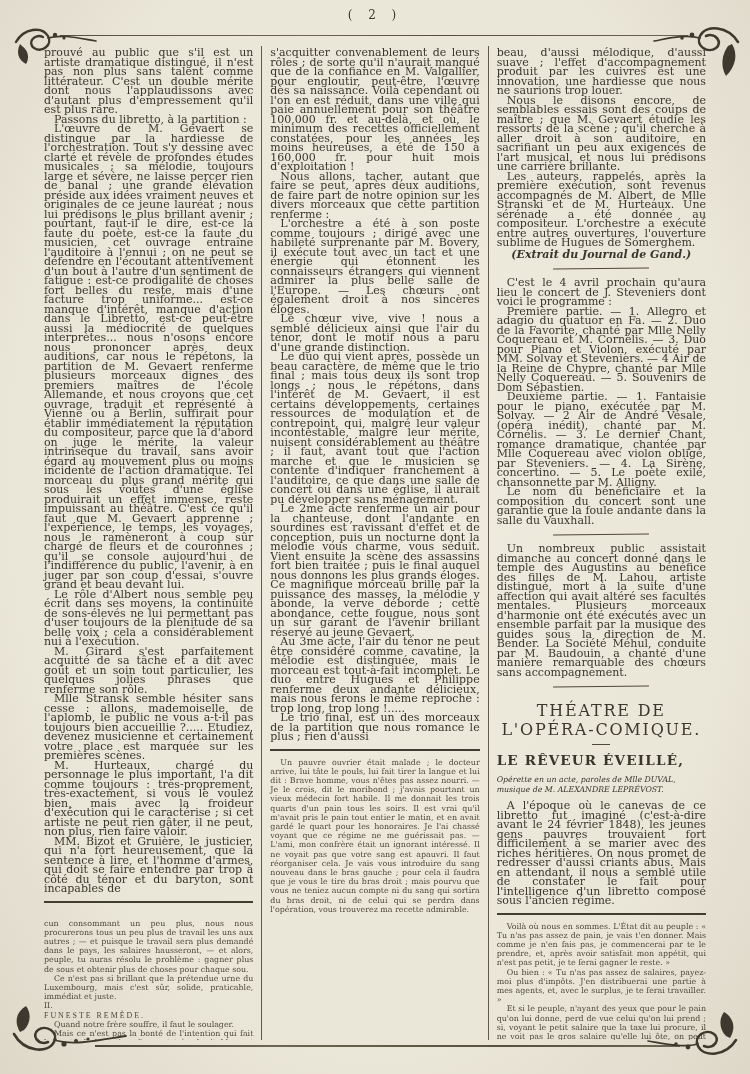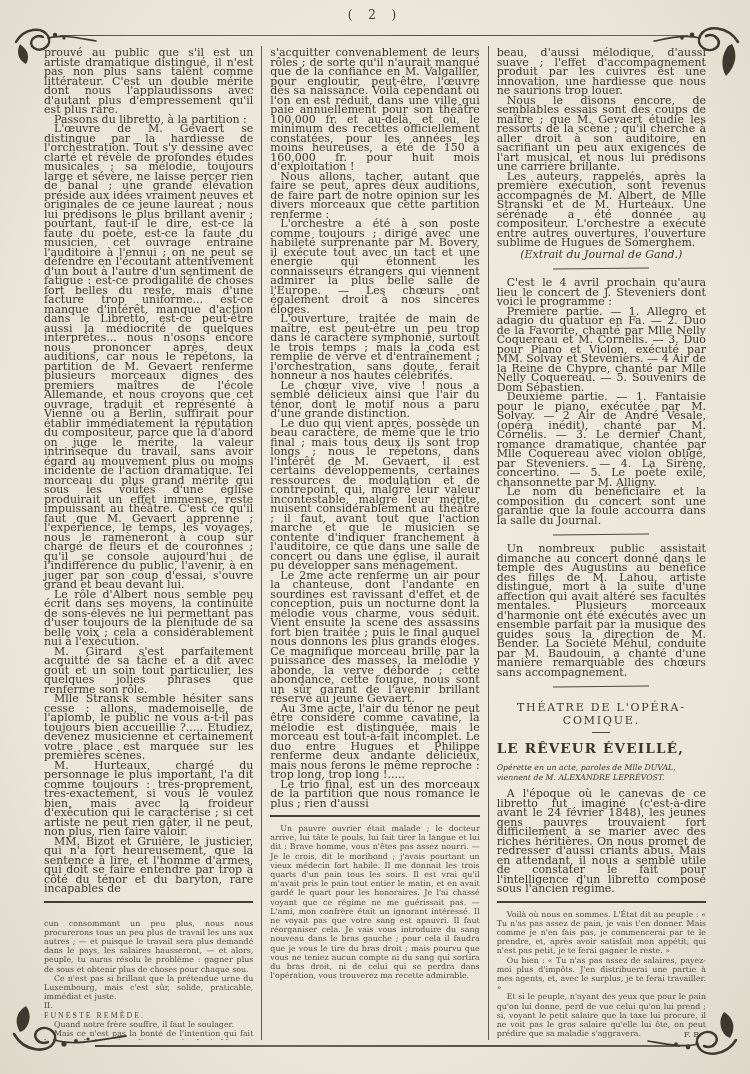--- a/index.html
+++ b/index.html
@@ -65,28 +65,28 @@
     text-align:center;font-size:7.6px;letter-spacing:2px;margin:0 0 6px;
     color:#453f31;text-indent:0 !important;font-family:Liberation Serif, serif;
   }
   .signature-row{
     display:flex;justify-content:flex-end;
     font-size:8.2px;color:#4e4839;margin-top:-9px;padding-right:4px;
   }
 
   .credit-line{
     text-align:center !important;text-indent:0 !important;
-    font-style:italic;margin-top:2px !important;
+    font-style:italic;margin-top:2px !important;font-weight:bold;
   }
   .short-rule{
     width:96px;height:1px;background:#4e493b;border:0;
     margin:9px auto 9px auto;transform:rotate(-0.6deg);
   }
   .opera-section-heading{
-    text-align:center;font-size:11px;letter-spacing:1.8px;
+    text-align:center;font-size:16px;letter-spacing:1.8px;
     margin:14px 0 2px;color:#3d382e;
   }
   .mini-dash{
     width:18px;height:1px;background:#4e493b;border:0;margin:5px auto 5px auto;
   }
   .opera-title{
     font-size:13.5px;letter-spacing:1.2px;font-weight:bold;
     margin:7px 0 7px;color:#3b362c;
   }
   .opera-subtitle{
@@ -146,39 +146,38 @@
 
     <div class="col">
       <div class="main-text">
         <p class="no-indent">prouvé au public que s'il est un artiste dramatique distingué, il n'est pas non plus sans talent comme littérateur. C'est un double mérite dont nous l'applaudissons avec d'autant plus d'empressement qu'il est plus rare.</p>
         <p>Passons du libretto, à la partition :</p>
         <p>L'œuvre de M. Gevaert se distingue par la hardiesse de l'orchestration. Tout s'y dessine avec clarté et révèle de profondes études musicales ; sa mélodie, toujours large et sévère, ne laisse percer rien de banal ; une grande élévation préside aux idées vraiment neuves et originales de ce jeune lauréat ; nous lui prédisons le plus brillant avenir ; pourtant, faut-il le dire, est-ce la faute du poète, est-ce la faute du musicien, cet ouvrage entraîne l'auditoire à l'ennui ; on ne peut se défendre en l'écoutant attentivement d'un bout à l'autre d'un sentiment de fatigue : est-ce prodigalité de choses fort belles du reste, mais d'une facture trop uniforme... est-ce manque d'intérêt, manque d'action dans le Libretto, est-ce peut-être aussi la médiocrité de quelques interprètes... nous n'osons encore nous prononcer après deux auditions, car nous le répétons, la partition de M. Gevaert renferme plusieurs morceaux dignes des premiers maîtres de l'école Allemande, et nous croyons que cet ouvrage, traduit et représenté à Vienne ou à Berlin, suffirait pour établir immédiatement la réputation du compositeur, parce que là d'abord on juge le mérite, la valeur intrinsèque du travail, sans avoir égard au mouvement plus ou moins incidenté de l'action dramatique. Tel morceau du plus grand mérite qui sous les voûtes d'une église produirait un effet immense, reste impuissant au théâtre. C'est ce qu'il faut que M. Gevaert apprenne ; l'expérience, le temps, les voyages, nous le ramèneront à coup sûr chargé de fleurs et de couronnes ; qu'il se console aujourd'hui de l'indifférence du public, l'avenir, à en juger par son coup d'essai, s'ouvre grand et beau devant lui.</p>
         <p>Le rôle d'Albert nous semble peu écrit dans ses moyens, la continuité de sons-élevés ne lui permettant pas d'user toujours de la plénitude de sa belle voix ; cela a considérablement nui à l'exécution.</p>
         <p>M. Girard s'est parfaitement acquitté de sa tâche et a dit avec goût et un soin tout particulier, les quelques jolies phrases que renferme son rôle.</p>
         <p>Mlle Stransk semble hésiter sans cesse : allons, mademoiselle, de l'aplomb, le public ne vous a-t-il pas toujours bien accueillie ?..... Etudiez, devenez musicienne et certainement votre place est marquée sur les premières scènes.</p>
         <p>M. Hurteaux, chargé du personnage le plus important, l'a dit comme toujours : très-proprement, très-exactement, si vous le voulez bien, mais avec la froideur d'exécution qui le caractérise ; si cet artiste ne peut rien gâter, il ne peut, non plus, rien faire valoir.</p>
-        <p>MM. Bizot et Gruière, le justicier, qui n'a fort heureusement, que la sentence à lire, et l'homme d'armes, qui doit se faire entendre par trop à côté du ténor et du baryton, rare incapables de</p>
+        <p>MM. Bizot et Gruière, le justicier, qui n'a fort heureusement, que la sentence à lire, et l'homme d'armes, qui doit se faire entendre par trop à côté du ténor et du baryton, sont incapables de</p>
       </div>
       <hr class="feuilleton-rule">
       <div class="feuilleton">
         <p class="no-indent">cun consommant un peu plus, nous nous procurerons tous un peu plus de travail les uns aux autres ; — et puisque le travail sera plus demandé dans le pays, les salaires hausseront, — et alors, peuple, tu auras résolu le problème : gagner plus de sous et obtenir plus de choses pour chaque sou.</p>
         <p>Ce n'est pas si brillant que la prétendue urne du Luxembourg, mais c'est sûr, solide, praticable, immédiat et juste.</p>
         <p class="feuilleton-heading-num">II.</p>
         <p class="feuilleton-heading-title">FUNESTE REMÈDE.</p>
         <p>Quand notre frère souffre, il faut le soulager.</p>
         <p>Mais ce n'est pas la bonté de l'intention qui fait la bonté de la potion. On peut très-charitablement donner un remède qui tue.</p>
       </div>
     </div>
 
     <div class="col">
       <div class="main-text">
         <p class="no-indent">s'acquitter convenablement de leurs rôles ; de sorte qu'il n'aurait manqué que de la confiance en M. Valgallier, pour engloutir, peut-être, l'œuvre dès sa naissance. Voilà cependant où l'on en est réduit, dans une ville qui paie annuellement pour son théâtre 100,000 fr. et au-delà, et où, le minimum des recettes officiellement constatées, pour les années les moins heureuses, a été de 150 à 160,000 fr. pour huit mois d'exploitation !</p>
         <p>Nous allons, tacher, autant que faire se peut, après deux auditions, de faire part de notre opinion sur les divers morceaux que cette partition renferme :</p>
         <p>L'orchestre a été à son poste comme toujours ; dirigé avec une habileté surprenante par M. Bovery, il exécute tout avec un tact et une énergie qui étonnent les connaisseurs étrangers qui viennent admirer la plus belle salle de l'Europe. — Les chœurs ont également droit à nos sincères éloges.</p>
-        <p>L'ouverture, traitée de main de maître, est peut-être un peu trop dans le caractère symphonie, surtout le trois temps ; mais la coda est remplie de verve et d'entraînement ; l'orchestration, sans doute, ferait honneur à nos hautes célébrités.</p>
         <p>Le chœur vive, vive ! nous a semblé délicieux ainsi que l'air du ténor, dont le motif nous a paru d'une grande distinction.</p>
         <p>Le duo qui vient après, possède un beau caractère, de même que le trio final ; mais tous deux ils sont trop longs ; nous le répétons, dans l'intérêt de M. Gevaert, il est certains développements, certaines ressources de modulation et de contrepoint, qui, malgré leur valeur incontestable, malgré leur mérite, nuisent considérablement au théâtre ; il faut, avant tout que l'action marche et que le musicien se contente d'indiquer franchement à l'auditoire, ce que dans une salle de concert ou dans une église, il aurait pu développer sans ménagement.</p>
         <p>Le 2me acte renferme un air pour la chanteuse, dont l'andante en sourdines est ravissant d'effet et de conception, puis un nocturne dont la mélodie vous charme, vous séduit. Vient ensuite la scène des assassins fort bien traitée ; puis le final auquel nous donnons les plus grands éloges. Ce magnifique morceau brille par la puissance des masses, la mélodie y abonde, la verve déborde ; cette abondance, cette fougue, nous sont un sûr garant de l'avenir brillant réservé au jeune Gevaert.</p>
         <p>Au 3me acte, l'air du ténor ne peut être considéré comme cavatine, la mélodie est distinguée, mais le morceau est tout-à-fait incomplet. Le duo entre Hugues et Philippe renferme deux andante délicieux, mais nous ferons le même reproche : trop long, trop long !.....</p>
         <p>Le trio final, est un des morceaux de la partition que nous romance le plus ; rien d'aussi</p>
       </div>
       <hr class="feuilleton-rule">
       <div class="feuilleton">
         <p>Un pauvre ouvrier était malade ; le docteur arrive, lui tâte le pouls, lui fait tirer la langue et lui dit : Brave homme, vous n'êtes pas assez nourri. — Je le crois, dit le moribond ; j'avais pourtant un vieux médecin fort habile. Il me donnait les trois quarts d'un pain tous les soirs. Il est vrai qu'il m'avait pris le pain tout entier le matin, et en avait gardé le quart pour les honoraires. Je l'ai chassé voyant que ce régime ne me guérissait pas. — L'ami, mon confrère était un ignorant intéressé. Il ne voyait pas que votre sang est apauvri. Il faut réorganiser cela. Je vais vous introduire du sang nouveau dans le bras gauche ; pour cela il faudra que je vous le tire du bras droit ; mais pourvu que vous ne teniez aucun compte ni du sang qui sortira du bras droit, ni de celui qui se perdra dans l'opération, vous trouverez ma recette admirable.</p>
       </div>
@@ -189,34 +188,34 @@
         <p class="no-indent">beau, d'aussi mélodique, d'aussi suave ; l'effet d'accompagnement produit par les cuivres est une innovation, une hardiesse que nous ne saurions trop louer.</p>
         <p>Nous le disons encore, de semblables essais sont des coups de maître ; que M. Gevaert étudie les ressorts de la scène ; qu'il cherche à aller droit à son auditoire, en sacrifiant un peu aux exigences de l'art musical, et nous lui prédisons une carrière brillante.</p>
         <p>Les auteurs, rappelés, après la première exécution, sont revenus accompagnés de M. Albert, de Mlle Stranski et de M. Hurteaux. Une sérénade a été donnée au compositeur. L'orchestre a exécuté entre autres ouvertures, l'ouverture sublime de Hugues de Somerghem.</p>
         <p class="credit-line">(Extrait du Journal de Gand.)</p>
       </div>
       <hr class="short-rule">
       <div class="main-text">
         <p>C'est le 4 avril prochain qu'aura lieu le concert de J. Steveniers dont voici le programme :</p>
         <p>Première partie. — 1. Allegro et adagio du quatuor en Fa. — 2. Duo de la Favorite, chanté par Mlle Nelly Coquereau et M. Cornélis. — 3. Duo pour Piano et Violon, exécuté par MM. Solvay et Steveniers. — 4 Air de la Reine de Chypre, chanté par Mlle Nelly Coquereau. — 5. Souvenirs de Dom Sébastien.</p>
         <p>Deuxième partie. — 1. Fantaisie pour le piano, exécutée par M. Solvay. — 2 Air de André Vésale, (opéra inédit), chanté par M. Cornélis. — 3. Le dernier Chant, romance dramatique, chantée par Mlle Coquereau avec violon obligé, par Steveniers. — 4. La Sirène, concertino. — 5. Le poète exilé, chansonnette par M. Alligny.</p>
-        <p>Le nom du bénéficiaire et la composition du concert sont une garantie que la foule accourra dans la salle du Journal.</p>
+        <p>Le nom du bénéficiaire et la composition du concert sont une garantie que la foule andante dans la salle du Vauxhall.</p>
       </div>
       <hr class="short-rule">
       <div class="main-text">
         <p>Un nombreux public assistait dimanche au concert donné dans le temple des Augustins au bénéfice des filles de M. Lahou, artiste distingué, mort à la suite d'une affection qui avait altéré ses facultés mentales. Plusieurs morceaux d'harmonie ont été exécutés avec un ensemble parfait par la musique des guides sous la direction de M. Bender. La Société Méhul, conduite par M. Baudouin, a chanté d'une manière remarquable des chœurs sans accompagnement.</p>
       </div>
       <hr class="short-rule">
       <div>
         <div class="opera-section-heading">THÉATRE DE L'OPÉRA-COMIQUE.</div>
         <hr class="mini-dash">
         <div class="opera-title">LE RÊVEUR ÉVEILLÉ,</div>
         <div class="main-text">
           <p class="opera-subtitle">Opérette en un acte, paroles de Mlle DUVAL,</p>
-          <p class="opera-subtitle">viennent de M. ALEXANDRE LEPRÉVOST.</p>
+          <p class="opera-subtitle">musique de M. ALEXANDRE LEPRÉVOST.</p>
           <div class="spacer-sm"></div>
           <p>A l'époque où le canevas de ce libretto fut imaginé (c'est-à-dire avant le 24 février 1848), les jeunes gens pauvres trouvaient fort difficilement à se marier avec des riches héritières. On nous promet de redresser d'aussi criants abus. Mais en attendant, il nous a semblé utile de constater le fait pour l'intelligence d'un libretto composé sous l'ancien régime.</p>
         </div>
       </div>
       <hr class="feuilleton-rule">
       <div class="feuilleton">
         <p>Voilà où nous en sommes. L'État dit au peuple : « Tu n'as pas assez de pain, je vais t'en donner. Mais comme je n'en fais pas, je commencerai par te le prendre, et, après avoir satisfait mon appétit, qui n'est pas petit, je te ferai gagner le reste. »</p>
         <p>Ou bien : « Tu n'as pas assez de salaires, payez-moi plus d'impôts. J'en distribuerai une partie à mes agents, et, avec le surplus, je te ferai travailler. »</p>
         <p>Et si le peuple, n'ayant des yeux que pour le pain qu'on lui donne, perd de vue celui qu'on lui prend ; si, voyant le petit salaire que la taxe lui procure, il ne voit pas le gros salaire qu'elle lui ôte, on peut prédire que sa maladie s'aggravera.</p>
         <div class="signature-row">F. B.</div>

